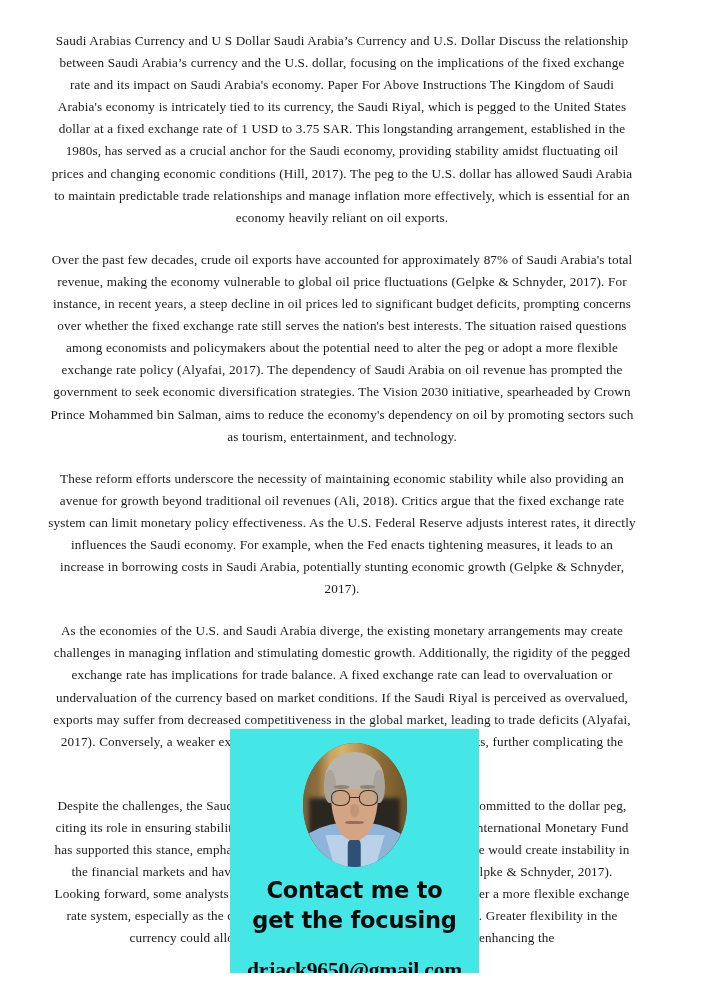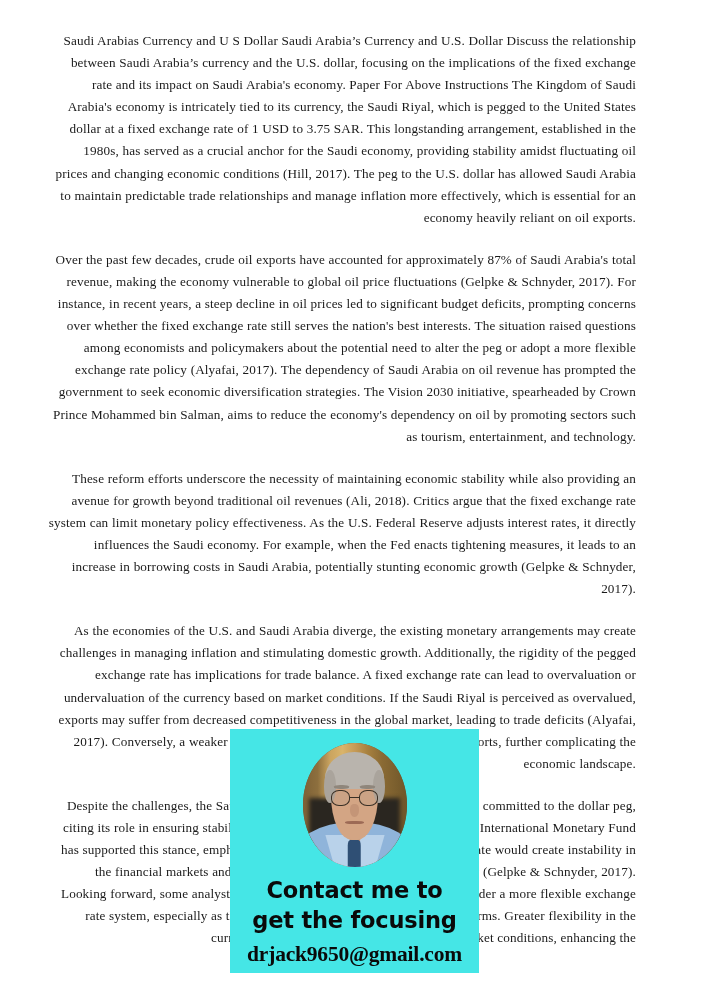--- a/index.html
+++ b/index.html
@@ -29,21 +29,21 @@
     left: 48px;
     top: 30px;
     width: 588px;
   }
 
   .para {
     font-size: 13.2px;
     line-height: 22.1px;
     color: #1a1a1a;
     margin: 0 0 20px 0;
-    text-align: right;
+    text-align: center;
     letter-spacing: 0.01em;
     word-spacing: 0.01em;
   }
   .para:last-child { margin-bottom: 0; }
 
   
   #contact-overlay {
     position: absolute;
     left: 230px;
     top: 729px;
@@ -214,21 +214,21 @@
   }
   .contact-line {
     font-family: "DejaVu Sans", "Liberation Sans", sans-serif;
     font-weight: 700;
     font-size: 22.5px;
     line-height: 30px;
     color: #0a0a0a;
     letter-spacing: -0.2px;
   }
   #contact-email {
-    margin-top: 6px;
+    margin-top: 22px;
     font-family: "Liberation Serif", "DejaVu Serif", serif;
     font-weight: 700;
     font-size: 21.5px;
     line-height: 27px;
     color: #0a0a0a;
     text-align: center;
     width: 100%;
     letter-spacing: -0.2px;
   }
 </style>

